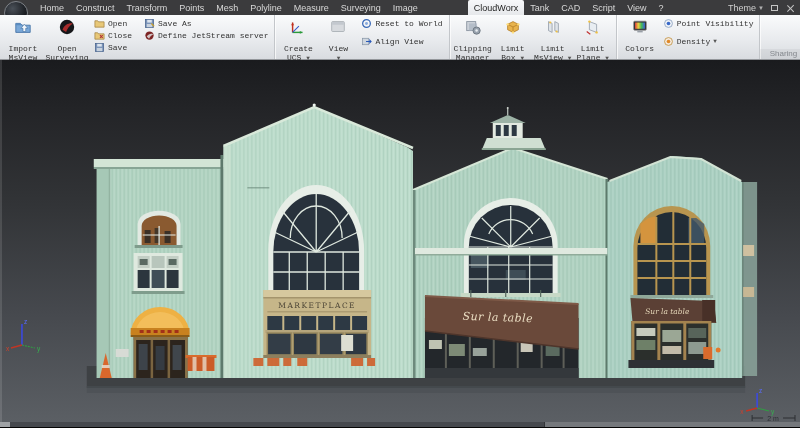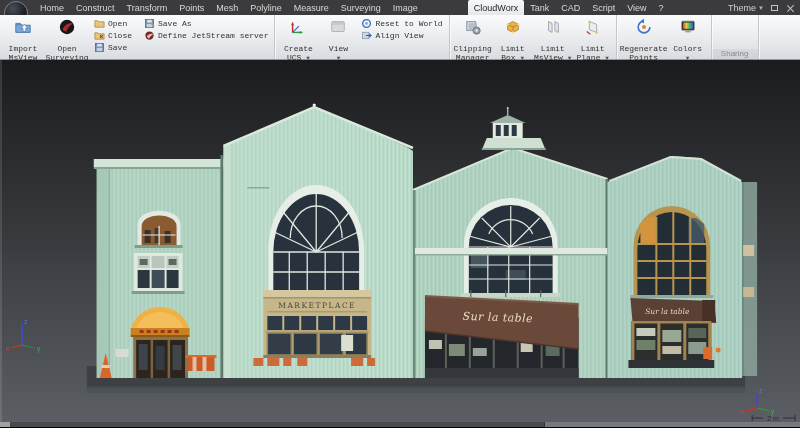--- a/index.html
+++ b/index.html
@@ -34,21 +34,21 @@
     box-shadow:1px 0 0 rgba(255,255,255,.7); }
   .grp-content { flex:1; display:flex; align-items:flex-start; padding:2px 4px 0 4px; gap:2px; }
   .grp-label { text-align:center; font-size:8px; color:#84888d; padding:0 2px 1px 2px;
     background:rgba(0,0,0,.045); }
   .rbtn { display:flex; cursor:default; border-radius:2px;font-family:Liberation Mono, monospace; }
   .rbtn.big { flex-direction:column; align-items:center; width:38px; padding-top:1px; }
   .rbtn.big.wide { width:46px; }
   .rbtn .lbl { font-size:8px; color:#333; text-align:center; line-height:1.12; margin-top:9px; white-space:nowrap; }
   .ic { width:18px; height:18px; display:block; }
   .ics { width:11px; height:11px; display:block; flex:0 0 11px; }
-  .smalls { display:flex; flex-direction:column; gap:1px; padding-top:1px; }
+  .smalls { display:flex; flex-direction:column; gap:7px; padding-top:1px; }
   .smalls2col { display:grid; grid-template-columns:auto auto; column-gap:8px; row-gap:1px; padding-top:1px; }
   .rbtn.small { flex-direction:row; align-items:center; gap:3px; padding:0 2px; height:11px; }
   .rbtn.small .slbl { font-size:8px; color:#333; white-space:nowrap; }
   .dcaret { font-size:6px; color:#555; line-height:1; }
   .ribbon-fill { flex:1; }
 
   
   .viewport { flex:1; position:relative; border-left:2px solid rgba(255,255,255,.12);
     background:linear-gradient(180deg,#1a1b1e 0%,#242528 15%,#323437 40%,#46494e 70%,#5b5f64 100%); }
   .viewport svg { position:absolute; inset:0; width:100%; height:100%; }
@@ -239,43 +239,52 @@
             <path d="M3 15 L7 18" stroke="#c03030" stroke-width="1.3"></path>
           </svg>
           <span class="lbl"><span>Limit</span><br><span>Plane</span> <span class="dcaret">▼</span></span>
         </div>
       </div>
       <div class="grp-label">Clipping</div>
     </div>
 
     <div class="grp">
       <div class="grp-content">
-        <div class="rbtn big wide">
-          <svg class="ic" viewBox="0 0 20 20">
-            <path d="M16.5 10 A6.5 6.5 0 1 1 10 3.5" fill="none" stroke="#3a78c8" stroke-width="1.8"></path>
-            <path d="M10 0.8 L10 6.2 L6 3.5 Z" fill="#3a78c8"></path>
-            <circle cx="10" cy="10" r="2.2" fill="#e08030"></circle>
-          </svg>
-          <span class="lbl"><span>Regenerate</span><br><span>Points</span></span>
-        </div>
         <div class="rbtn big">
           <svg class="ic" viewBox="0 0 20 20">
             <defs>
               <linearGradient id="rbg" x1="0" y1="0" x2="1" y2="0">
                 <stop offset="0" stop-color="#e04040"></stop>
                   <stop offset=".33" stop-color="#e8d040"></stop>
                 <stop offset=".66" stop-color="#40b860"></stop>
                   <stop offset="1" stop-color="#4060d8"></stop>
               </linearGradient>
             </defs>
             <rect x="3" y="3.5" width="14" height="10" rx="1" fill="#2a2a2e" stroke="#888" stroke-width=".8"></rect>
             <rect x="4.5" y="5" width="11" height="7" fill="url(#rbg)"></rect>
             <rect x="7" y="14" width="6" height="2" fill="#9aa0a8"></rect>
           </svg>
           <span class="lbl"><span>Colors</span><br><span class="dcaret">▼</span></span>
+        </div>
+        <div class="smalls">
+          <div class="rbtn small">
+            <svg class="ics" viewBox="0 0 12 12">
+              <circle cx="6" cy="6" r="4.3" fill="#eef2f6" stroke="#8aa0c0" stroke-width=".9"></circle>
+              <circle cx="6" cy="6" r="2" fill="#3868c8"></circle>
+            </svg>
+            <span class="slbl">Point Visibility</span>
+          </div>
+          <div class="rbtn small">
+            <svg class="ics" viewBox="0 0 12 12">
+              <circle cx="6" cy="6" r="4.3" fill="#f4eade" stroke="#c09040" stroke-width=".9"></circle>
+              <circle cx="6" cy="6" r="2" fill="#e08828"></circle>
+            </svg>
+            <span class="slbl">Density</span>
+            <span class="dcaret">▼</span>
+          </div>
         </div>
       </div>
       <div class="grp-label">Rendering</div>
     </div>
 
     <div class="grp">
       <div class="grp-content">
         <div class="rbtn big">
           
           

